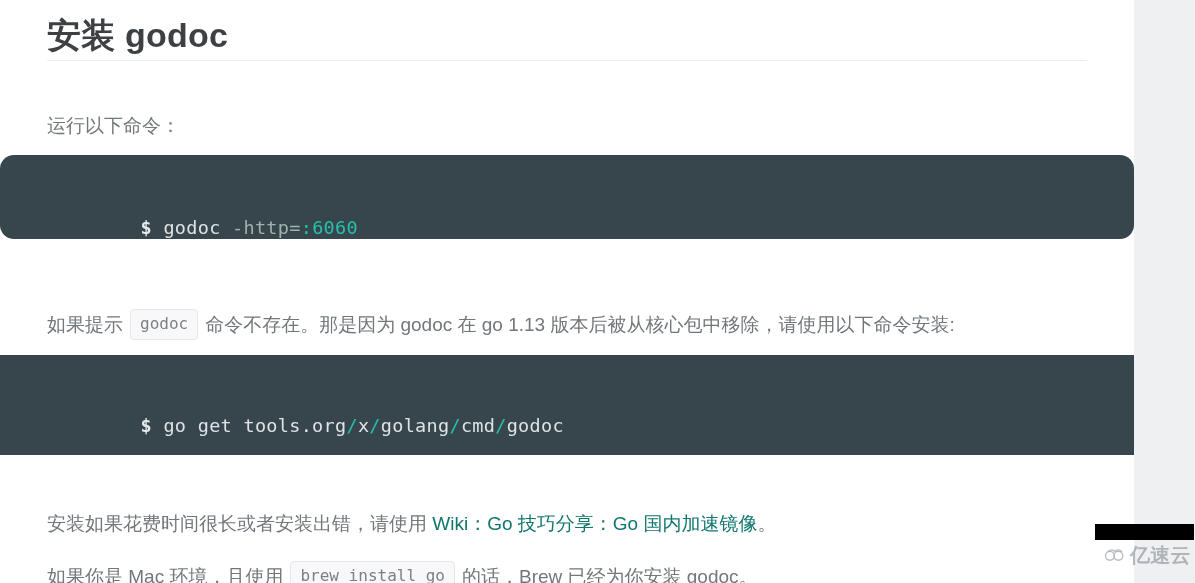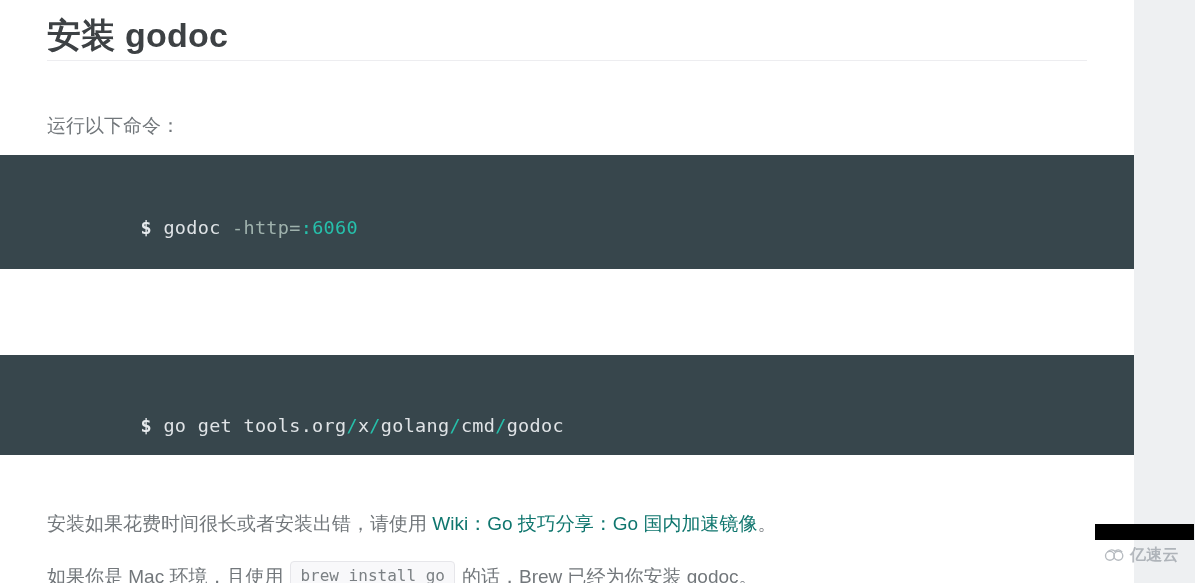--- a/index.html
+++ b/index.html
@@ -92,21 +92,22 @@
   
   .codeblock {
     position: absolute;
     left: 0;
     width: 1134px;
     background: #37464c;
     box-sizing: border-box;
   }
   .codeblock.cb1 {
     top: 155px;
-    height: 114px;
+    height: 84px;
+    border-radius: 14px;
   }
   .codeblock.cb2 {
     top: 355px;
     height: 100px;
   }
   .codeblock .codeline {
     position: absolute;
     left: 49px;
     font-family: "DejaVu Sans Mono", "Liberation Mono", monospace;
     font-size: 18.5px;
@@ -140,21 +141,21 @@
     align-items: center;
     gap: 4px;
     opacity: 0.62;
   }
   .watermark .wm-icon {
     display: block;
     width: 22px;
     height: 16px;
   }
   .watermark .wm-text {
-    font-size: 16px;
+    font-size: 20px;
     line-height: 18px;
     color: #8a9199;
     font-weight: bold;
     letter-spacing: 0.3px;
     font-family: "DejaVu Sans", sans-serif;
   }
 </style>
 </head>
 <body>
 
@@ -165,20 +166,23 @@
     <div class="hr"></div>
 
     <p class="para p1">运行以下命令：</p>
 
     <div class="codeblock cb1">
       <div class="codeline">
         <span class="tok-prompt">$ </span><span class="tok-plain">godoc </span><span class="tok-flag">-http=</span><span class="tok-accent">:6060</span>
       </div>
     </div>
 
+    <p class="para p2">
+      <span>如果提示</span><span class="icode">godoc</span><span>命令不存在。那是因为 godoc 在 go 1.13 版本后被从核心包中移除，请使用以下命令安装:</span>
+    </p>
 
     <div class="codeblock cb2">
       <div class="codeline">
         <span class="tok-prompt">$ </span><span class="tok-plain">go get tools.org</span><span class="tok-accent">/</span><span class="tok-plain">x</span><span class="tok-accent">/</span><span class="tok-plain">golang</span><span class="tok-accent">/</span><span class="tok-plain">cmd</span><span class="tok-accent">/</span><span class="tok-plain">godoc</span>
       </div>
     </div>
 
     <p class="para p3">
       <span>安装如果花费时间很长或者安装出错，请使用</span>
       <a class="link" href="#">Wiki：Go 技巧分享：Go 国内加速镜像</a><span>。</span>

